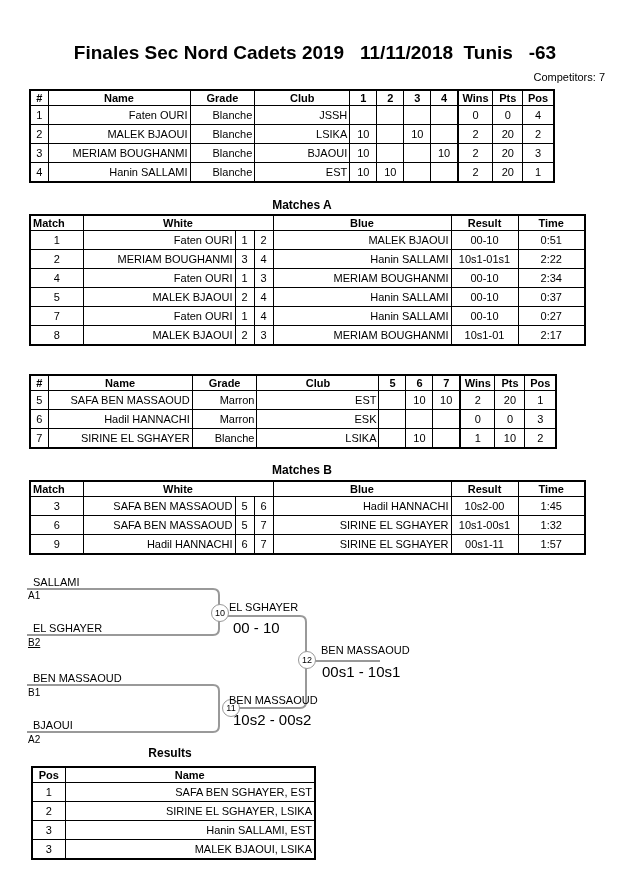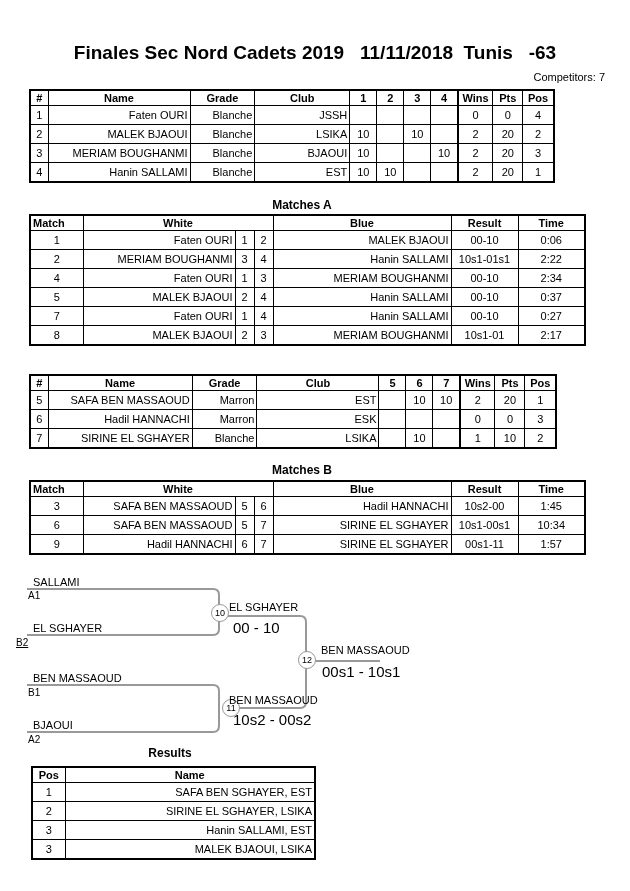--- a/index.html
+++ b/index.html
@@ -150,21 +150,21 @@
       </tr>
     </thead>
     <tbody>
       <tr>
         <td class="c">1</td>
         <td class="l">Faten OURI</td>
         <td class="c">1</td>
         <td class="c">2</td>
         <td class="l">MALEK BJAOUI</td>
         <td class="c">00-10</td>
-        <td class="c">0:06</td>
+        <td class="c">0:51</td>
       </tr>
       <tr>
         <td class="c">2</td>
         <td class="l">MERIAM BOUGHANMI</td>
         <td class="c">3</td>
         <td class="c">4</td>
         <td class="l">Hanin SALLAMI</td>
         <td class="c">10s1-01s1</td>
         <td class="c">2:22</td>
       </tr>
@@ -304,21 +304,21 @@
         <td class="c">10s2-00</td>
         <td class="c">1:45</td>
       </tr>
       <tr>
         <td class="c">6</td>
         <td class="l">SAFA BEN MASSAOUD</td>
         <td class="c">5</td>
         <td class="c">7</td>
         <td class="l">SIRINE EL SGHAYER</td>
         <td class="c">10s1-00s1</td>
-        <td class="c">10:34</td>
+        <td class="c">1:32</td>
       </tr>
       <tr>
         <td class="c">9</td>
         <td class="l">Hadil HANNACHI</td>
         <td class="c">6</td>
         <td class="c">7</td>
         <td class="l">SIRINE EL SGHAYER</td>
         <td class="c">00s1-11</td>
         <td class="c">1:57</td>
       </tr>
@@ -331,21 +331,21 @@
       <path d="M27,685 H213 Q219,685 219,691 V726 Q219,732 213,732 H27"></path>
       <path d="M227,616 H300 Q306,616 306,622 V653"></path>
       <path d="M227,708 H300 Q306,708 306,702 V667"></path>
       <path d="M313,661 H380"></path>
     </g>
   </svg>
 
   <div class="abs bk-name" style="left:33px; top:576px;">SALLAMI</div>
   <div class="abs bk-seed" style="left:28px; top:590px;">A1</div>
   <div class="abs bk-name" style="left:33px; top:622px;">EL SGHAYER</div>
-  <div class="abs bk-seed" style="left:16px; top:637px;text-decoration:underline;">B2</div>
+  <div class="abs bk-seed" style="left:28px; top:637px;text-decoration:underline;">B2</div>
   <div class="abs bk-node" style="left:211px; top:604px;">10</div>
   <div class="abs bk-name" style="left:229px; top:601px;">EL SGHAYER</div>
   <div class="abs bk-res" style="left:233px; top:619px;">00 - 10</div>
 
   <div class="abs bk-name" style="left:33px; top:672px;">BEN MASSAOUD</div>
   <div class="abs bk-seed" style="left:28px; top:687px;">B1</div>
   <div class="abs bk-name" style="left:33px; top:719px;">BJAOUI</div>
   <div class="abs bk-seed" style="left:28px; top:734px;">A2</div>
   <div class="abs bk-node" style="left:222px; top:699px;">11</div>
   <div class="abs bk-name" style="left:229px; top:694px;">BEN MASSAOUD</div>

